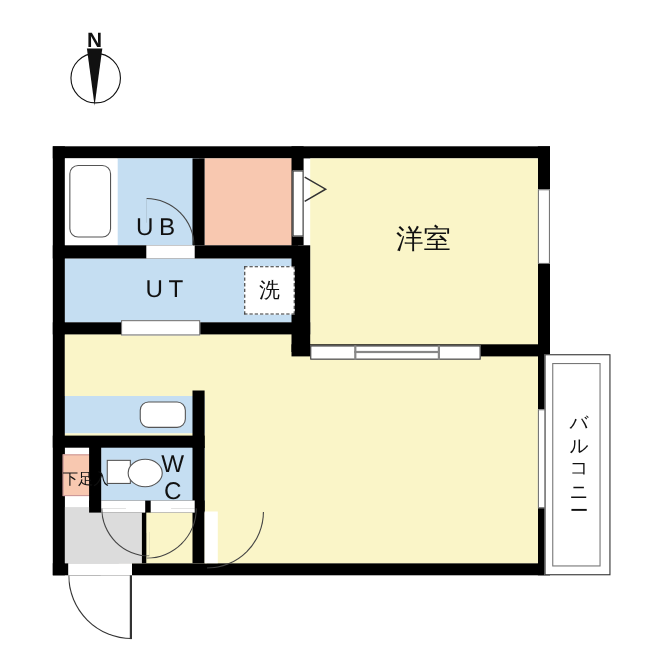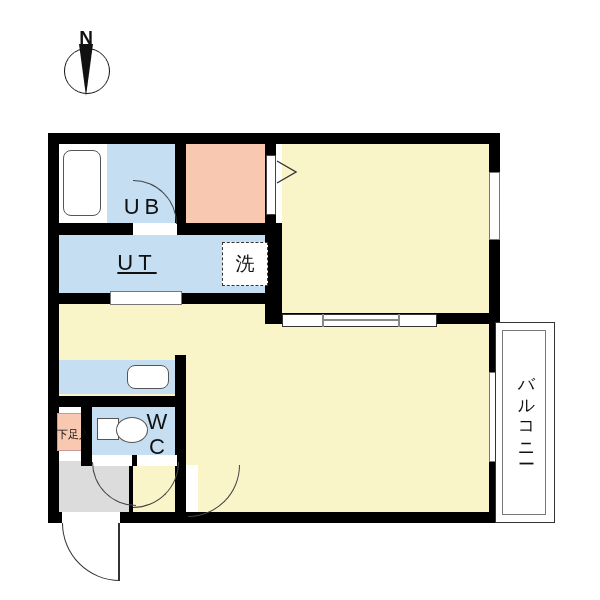--- a/index.html
+++ b/index.html
@@ -67,21 +67,21 @@
     position: absolute;
     color: #111;
     text-align: center;
     font-weight: 500;
     white-space: pre;
   }
   .lbl-lat { letter-spacing: 5px; }
   .lbl-big { font-size: 25px; }
   .lbl-med { font-size: 22px; }
   .lbl-sm  { font-size: 17px; }
-  .lbl-xs  { font-size: 11px; text-align: right; }
+  .lbl-xs  { font-size: 14px; text-align: right; }
 
   .thinbox {
     position: absolute;
     background: #FFFFFF;
     border: 1.3px solid #555;
     box-sizing: border-box;
   }
   .thinbox-r { border-radius: 8px; }
 
   .washbox {
@@ -256,22 +256,23 @@
   <div class="arc arc-bl" style="left:62px; top:523px; width:58px; height:58px; border-color:#333;"></div>
   <div class="abs" style="left:118px; top:523px; width:2px; height:58px; background:#333;"></div>
 
   <div class="balcony-rail" style="left:495px; top:322px; width:60px; height:201px;"></div>
   <div class="balcony-inner" style="left:502px; top:330px; width:44px; height:185px;"></div>
   <div class="vert-label" style="left:515px; top:365px;">バルコニー</div>
 
   <div class="label lbl-med lbl-lat" style="left:107px; top:166px; width:74px;margin-top:28px;">UB</div>
 
 
-  <div class="label lbl-med lbl-lat" style="left:89px; top:250px; width:96px;text-decoration:underline;">UT</div>
-
+  <div class="label lbl-med lbl-lat" style="left:104px; top:250px; width:96px;">UT</div>
+
+  <div class="label lbl-big" style="left:330px; top:200px; width:110px;">洋室</div>
 
 
   <div class="label lbl-med" style="left:139px; top:409px; width:36px; line-height:25px;"><span>W
 C</span></div>
 
   <div class="label lbl-xs" style="left:57px; top:427px; width:33px;">下足入</div>
 
 
   <div class="thinbox thinbox-r" style="left:63px; top:150px; width:38px; height:66px;"></div>
 

